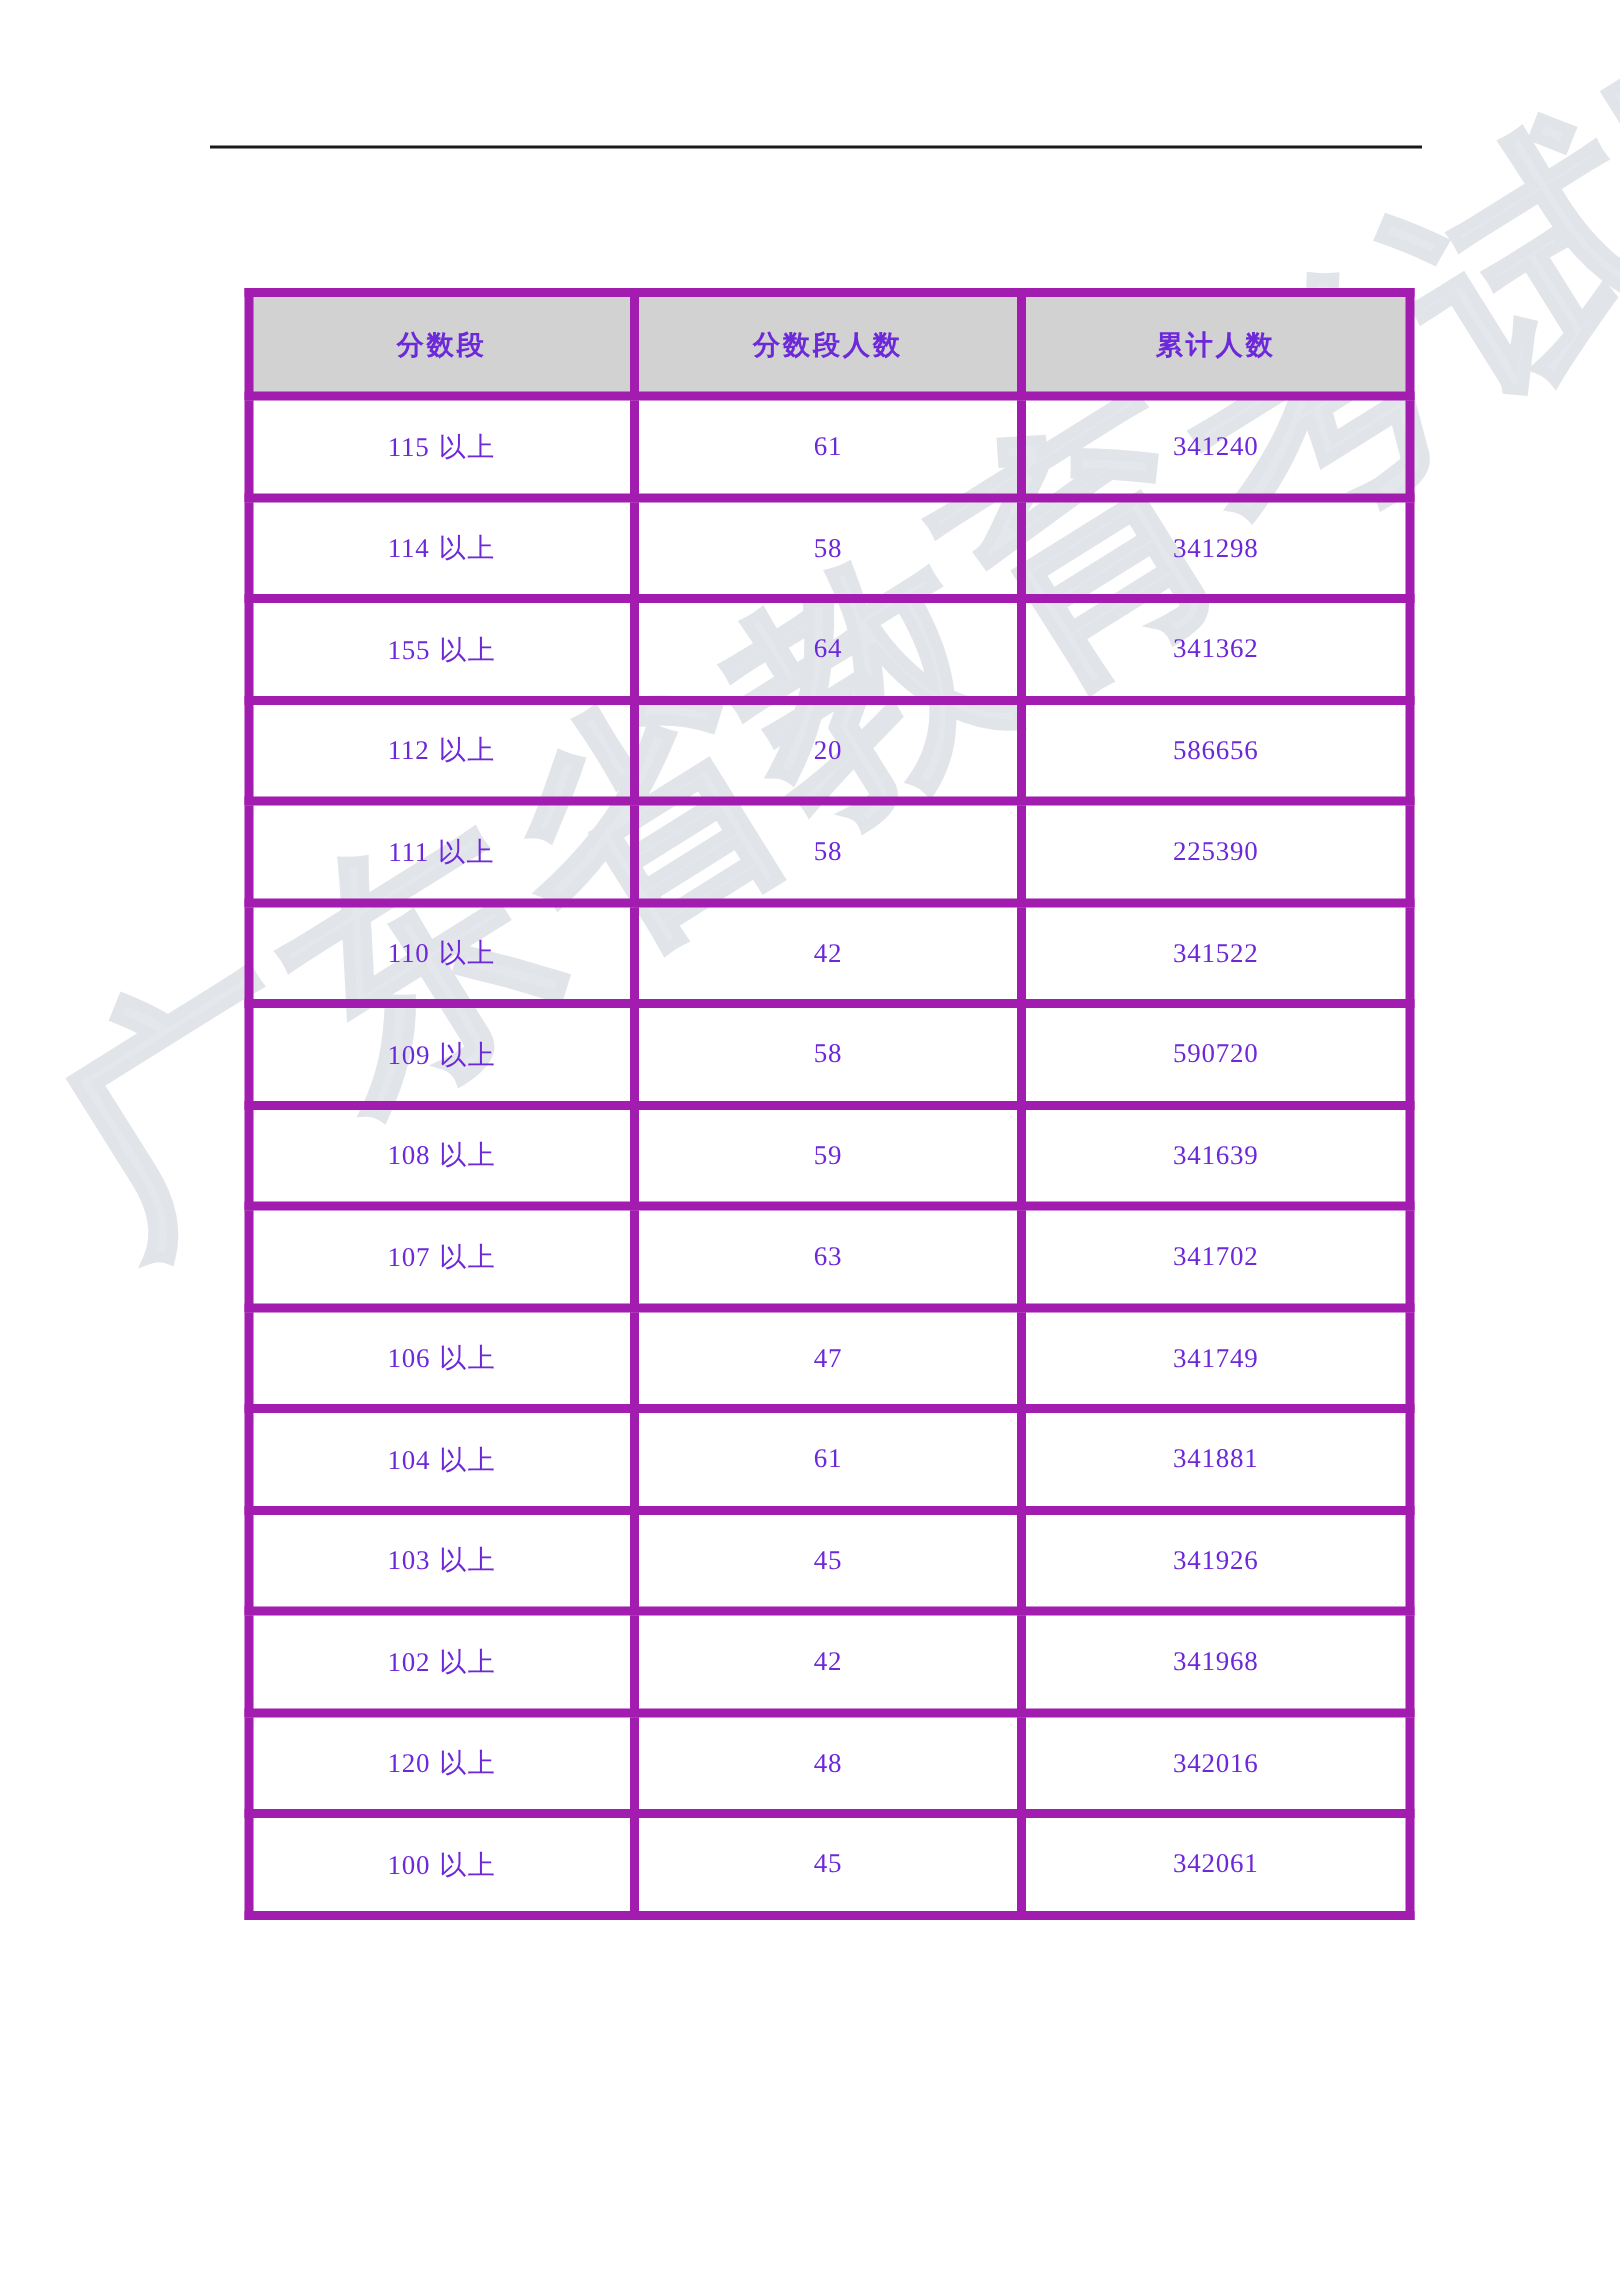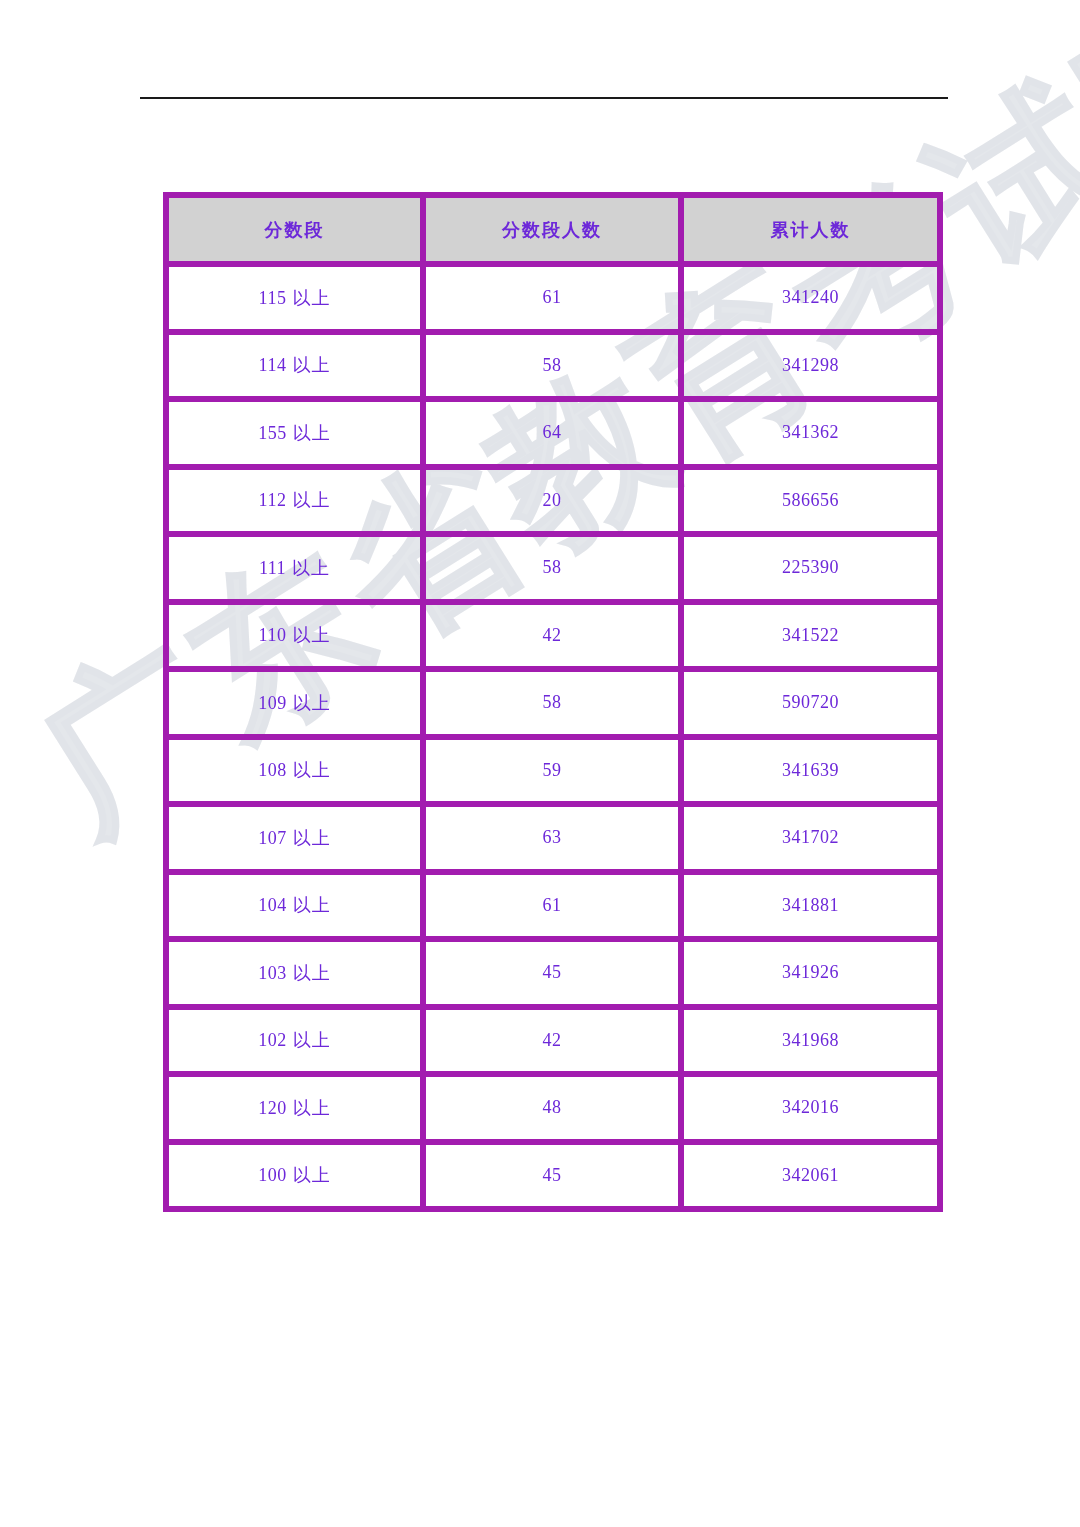--- a/index.html
+++ b/index.html
@@ -170,20 +170,25 @@
             <td class="band"><span class="num">108</span><span class="suffix">以上</span></td>
             <td>59</td>
             <td>341639</td>
           </tr>
           <tr>
             <td class="band"><span class="num">107</span><span class="suffix">以上</span></td>
             <td>63</td>
             <td>341702</td>
           </tr>
           <tr>
+            <td class="band"><span class="num">106</span><span class="suffix">以上</span></td>
+            <td>47</td>
+            <td>341749</td>
+          </tr>
+          <tr>
             <td class="band"><span class="num">104</span><span class="suffix">以上</span></td>
             <td>61</td>
             <td>341881</td>
           </tr>
           <tr>
             <td class="band"><span class="num">103</span><span class="suffix">以上</span></td>
             <td>45</td>
             <td>341926</td>
           </tr>
           <tr>

